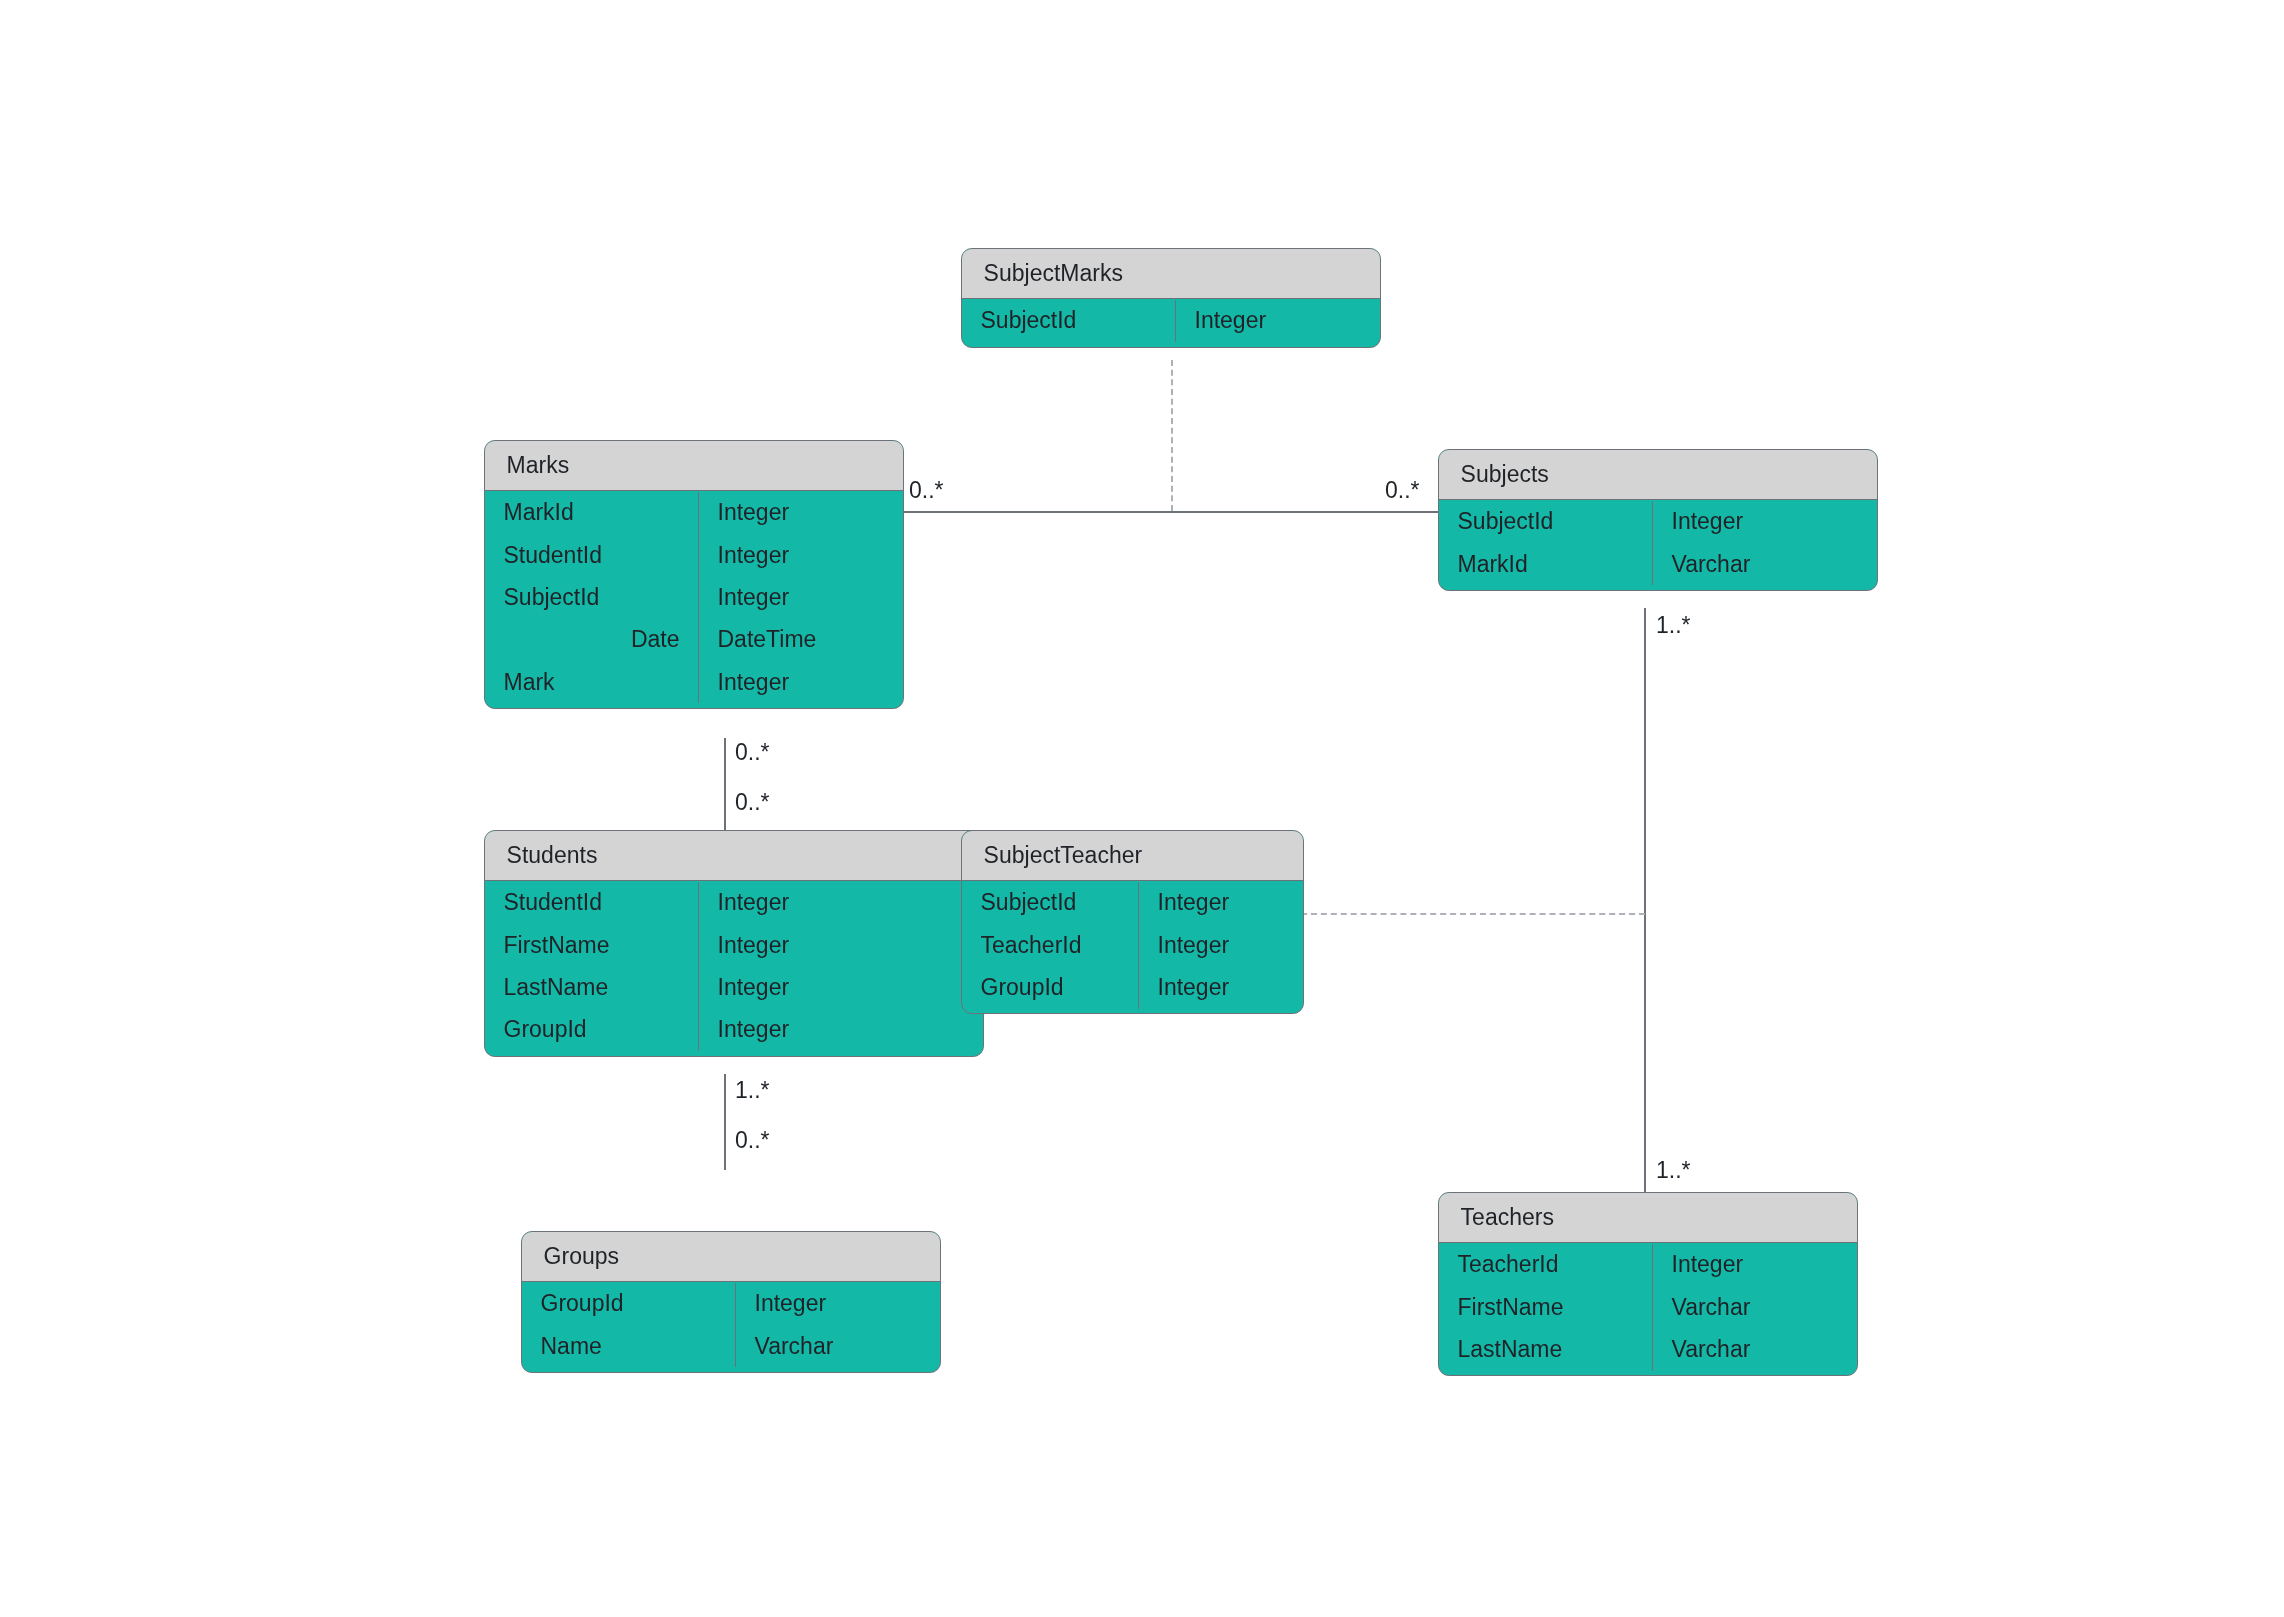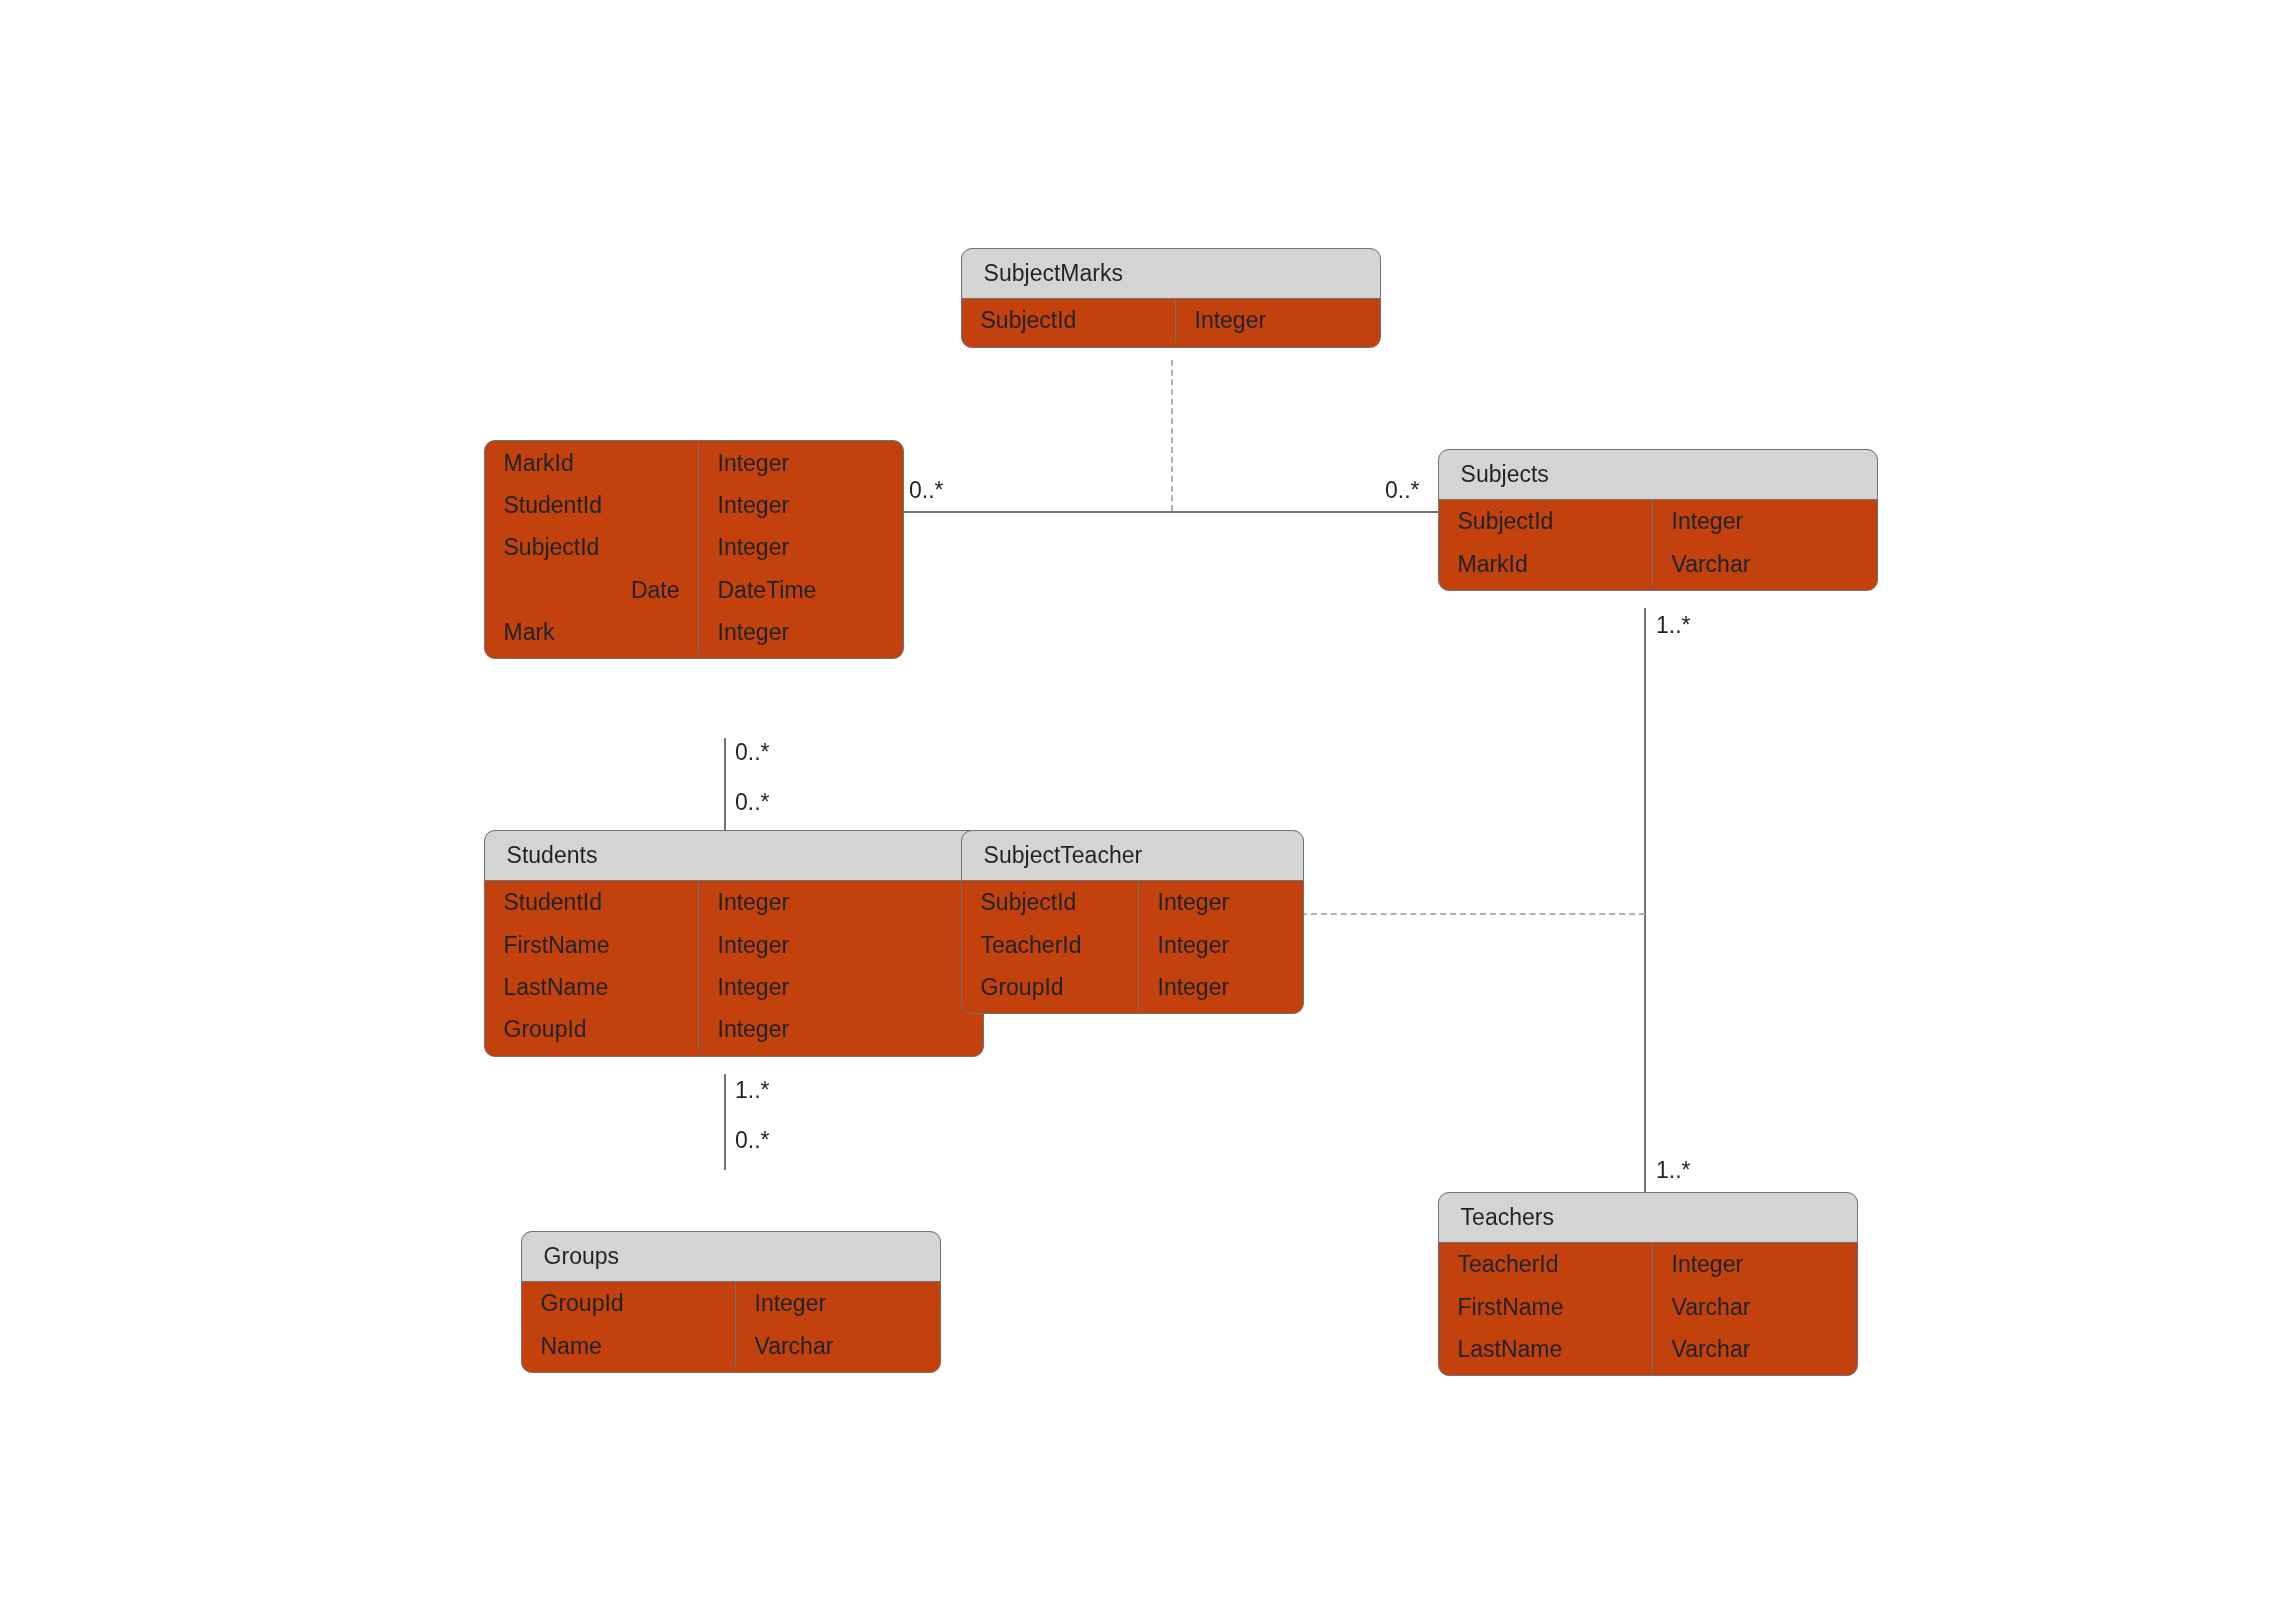--- a/index.html
+++ b/index.html
@@ -14,21 +14,21 @@
   }
   .canvas {
     position: relative;
     width: 2284px;
     height: 1617px;
   }
   .entity {
     position: absolute;
     border: 1.5px solid #6d7278;
     border-radius: 10.8px;
-    background: #c2410c;
+    background: #14b8a6;
     overflow: hidden;
     box-sizing: border-box;
   }
   .entity-header {
     background: #d5d4d4;
     border-bottom: 1.5px solid #6d7278;
     padding: 10.8px 21.6px;
   }
   .entity-row {
     display: flex;
@@ -98,20 +98,21 @@
     <div class="entity-header">SubjectMarks</div>
     <div class="entity-body">
       <div class="entity-row">
         <div class="entity-cell cell-name" style="width:214px;">SubjectId</div>
         <div class="entity-cell">Integer</div>
       </div>
     </div>
   </div>
 
   <div class="entity" style="left:484px; top:440px; width:420px;">
+    <div class="entity-header">Marks</div>
     <div class="entity-body">
       <div class="entity-row">
         <div class="entity-cell cell-name" style="width:214px;">MarkId</div>
         <div class="entity-cell">Integer</div>
       </div>
       <div class="entity-row">
         <div class="entity-cell cell-name" style="width:214px;">StudentId</div>
         <div class="entity-cell">Integer</div>
       </div>
       <div class="entity-row">

